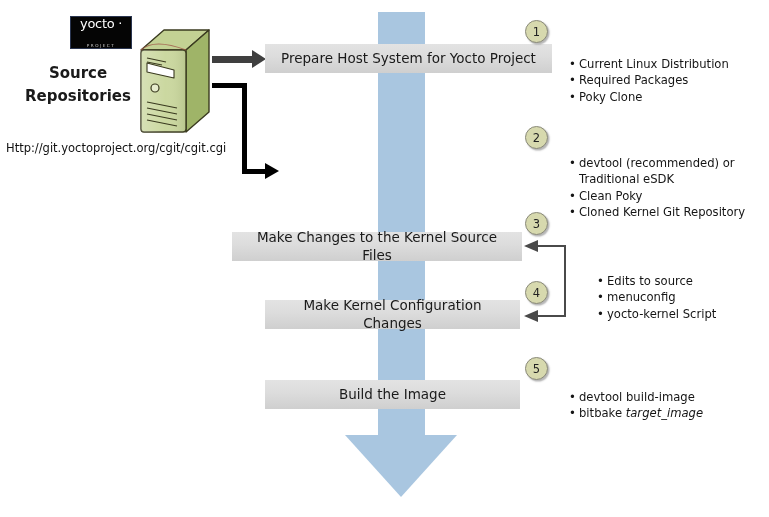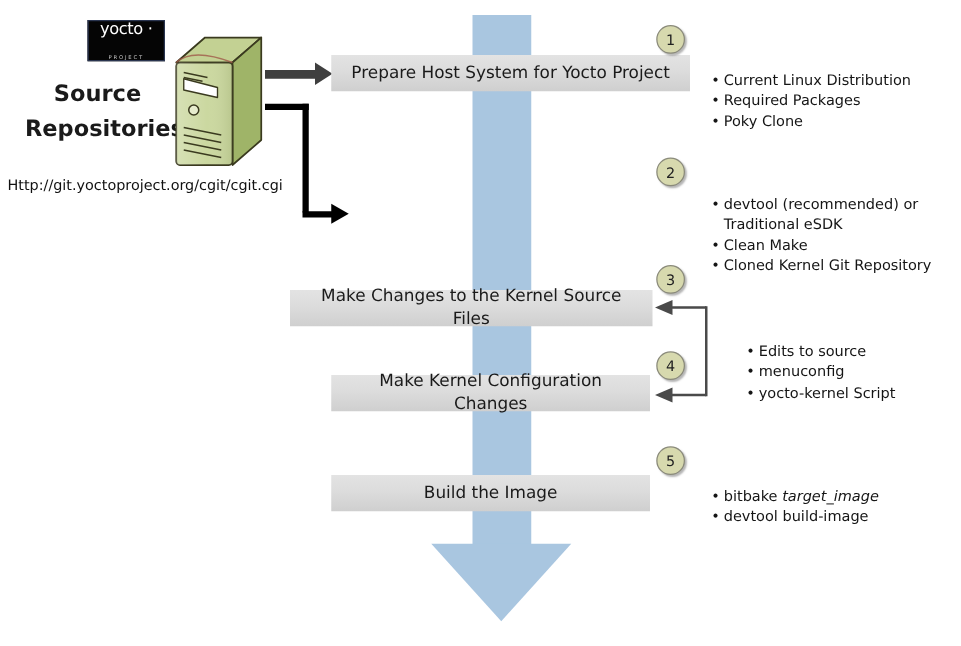--- a/index.html
+++ b/index.html
@@ -92,21 +92,21 @@
     margin-top: 2px;
   }
 
   
   .src-label {
     position: absolute;
     left: 20px;
     top: 62px;
     width: 116px;
     text-align: center;
-    font-size: 18px;
+    font-size: 15px;
     font-weight: bold;
     line-height: 1.55;
   }
   .src-url {
     position: absolute;
     left: 6px;
     top: 141px;
     font-size: 11.5px;
     color: #111111;
     white-space: nowrap;
@@ -338,33 +338,33 @@
       <li>Current Linux Distribution</li>
       <li>Required Packages</li>
       <li>Poky Clone</li>
     </ul>
   </div>
 
   <div class="ann" id="ann-2">
     <ul>
       <li>devtool (recommended) or
 Traditional eSDK</li>
-      <li>Clean Make</li>
+      <li>Clean Poky</li>
       <li>Cloned Kernel Git Repository</li>
     </ul>
   </div>
 
   <div class="ann" id="ann-3">
     <ul>
       <li>Edits to source</li>
       <li>menuconfig</li>
       <li>yocto-kernel Script</li>
     </ul>
   </div>
 
   <div class="ann" id="ann-5">
     <ul>
+      <li>devtool build-image</li>
       <li><span>bitbake </span><span class="ital">target_image</span></li>
-      <li>devtool build-image</li>
     </ul>
   </div>
 
 </div>
 
 </body></html>

